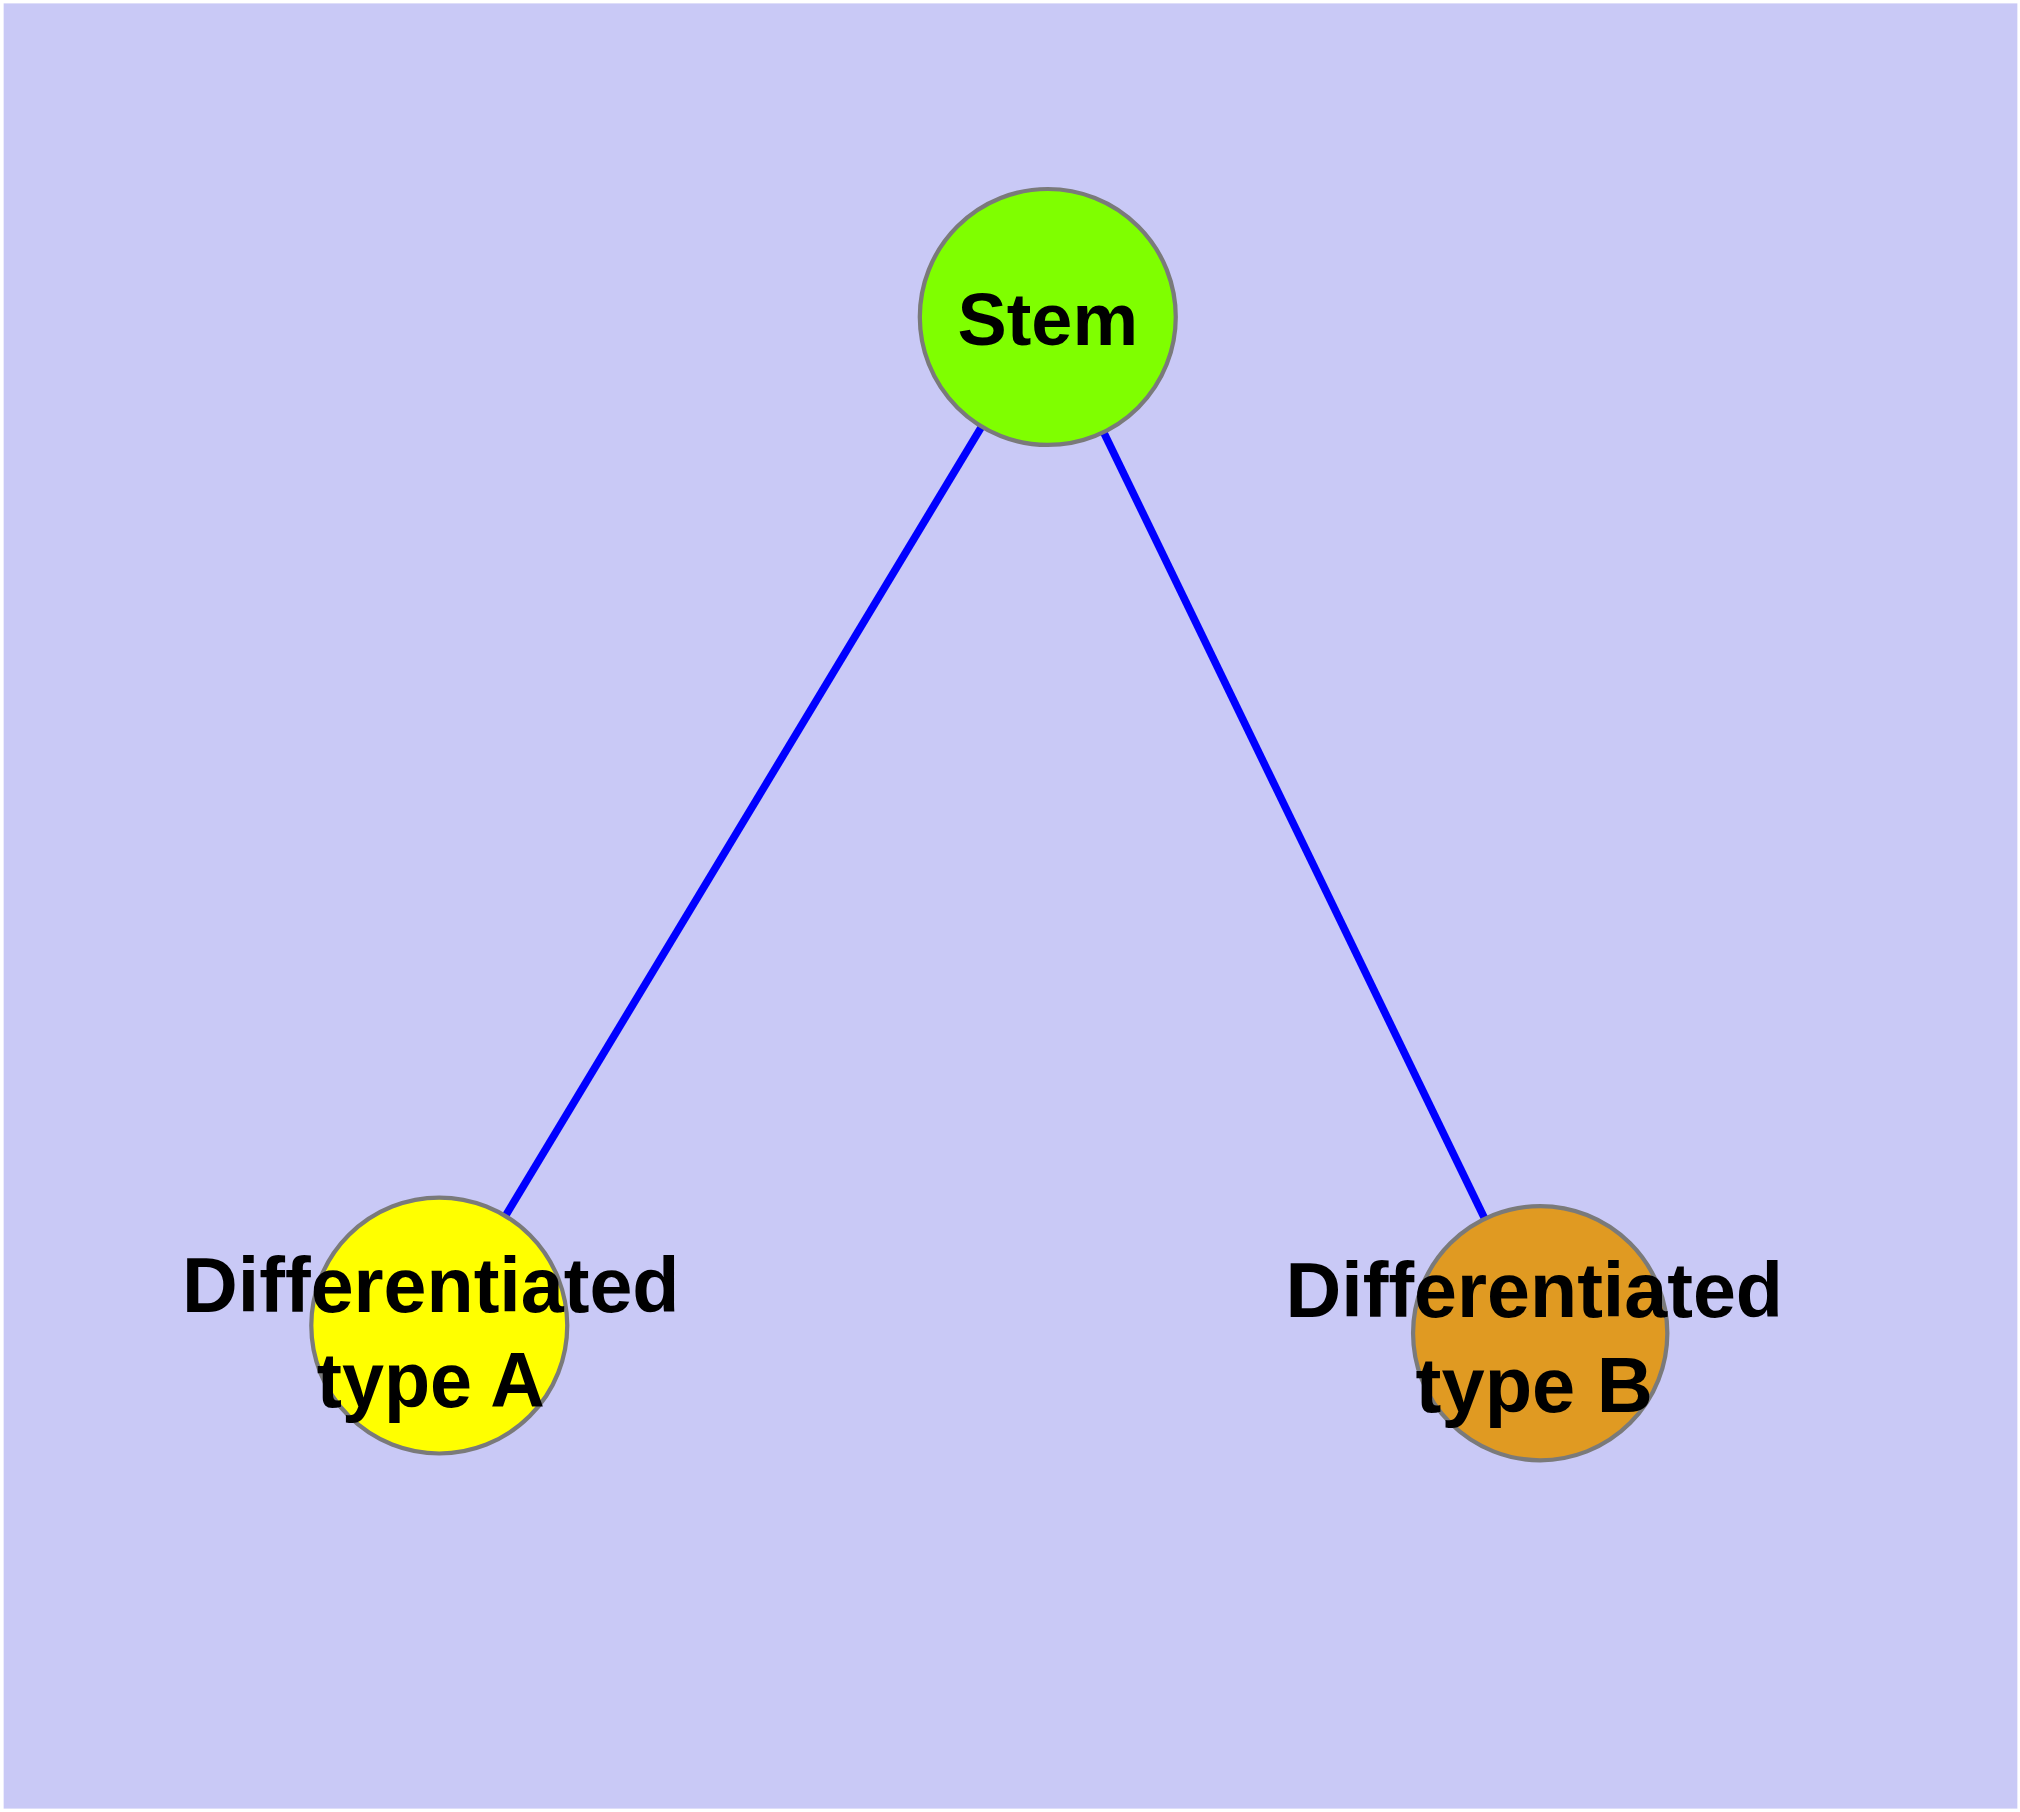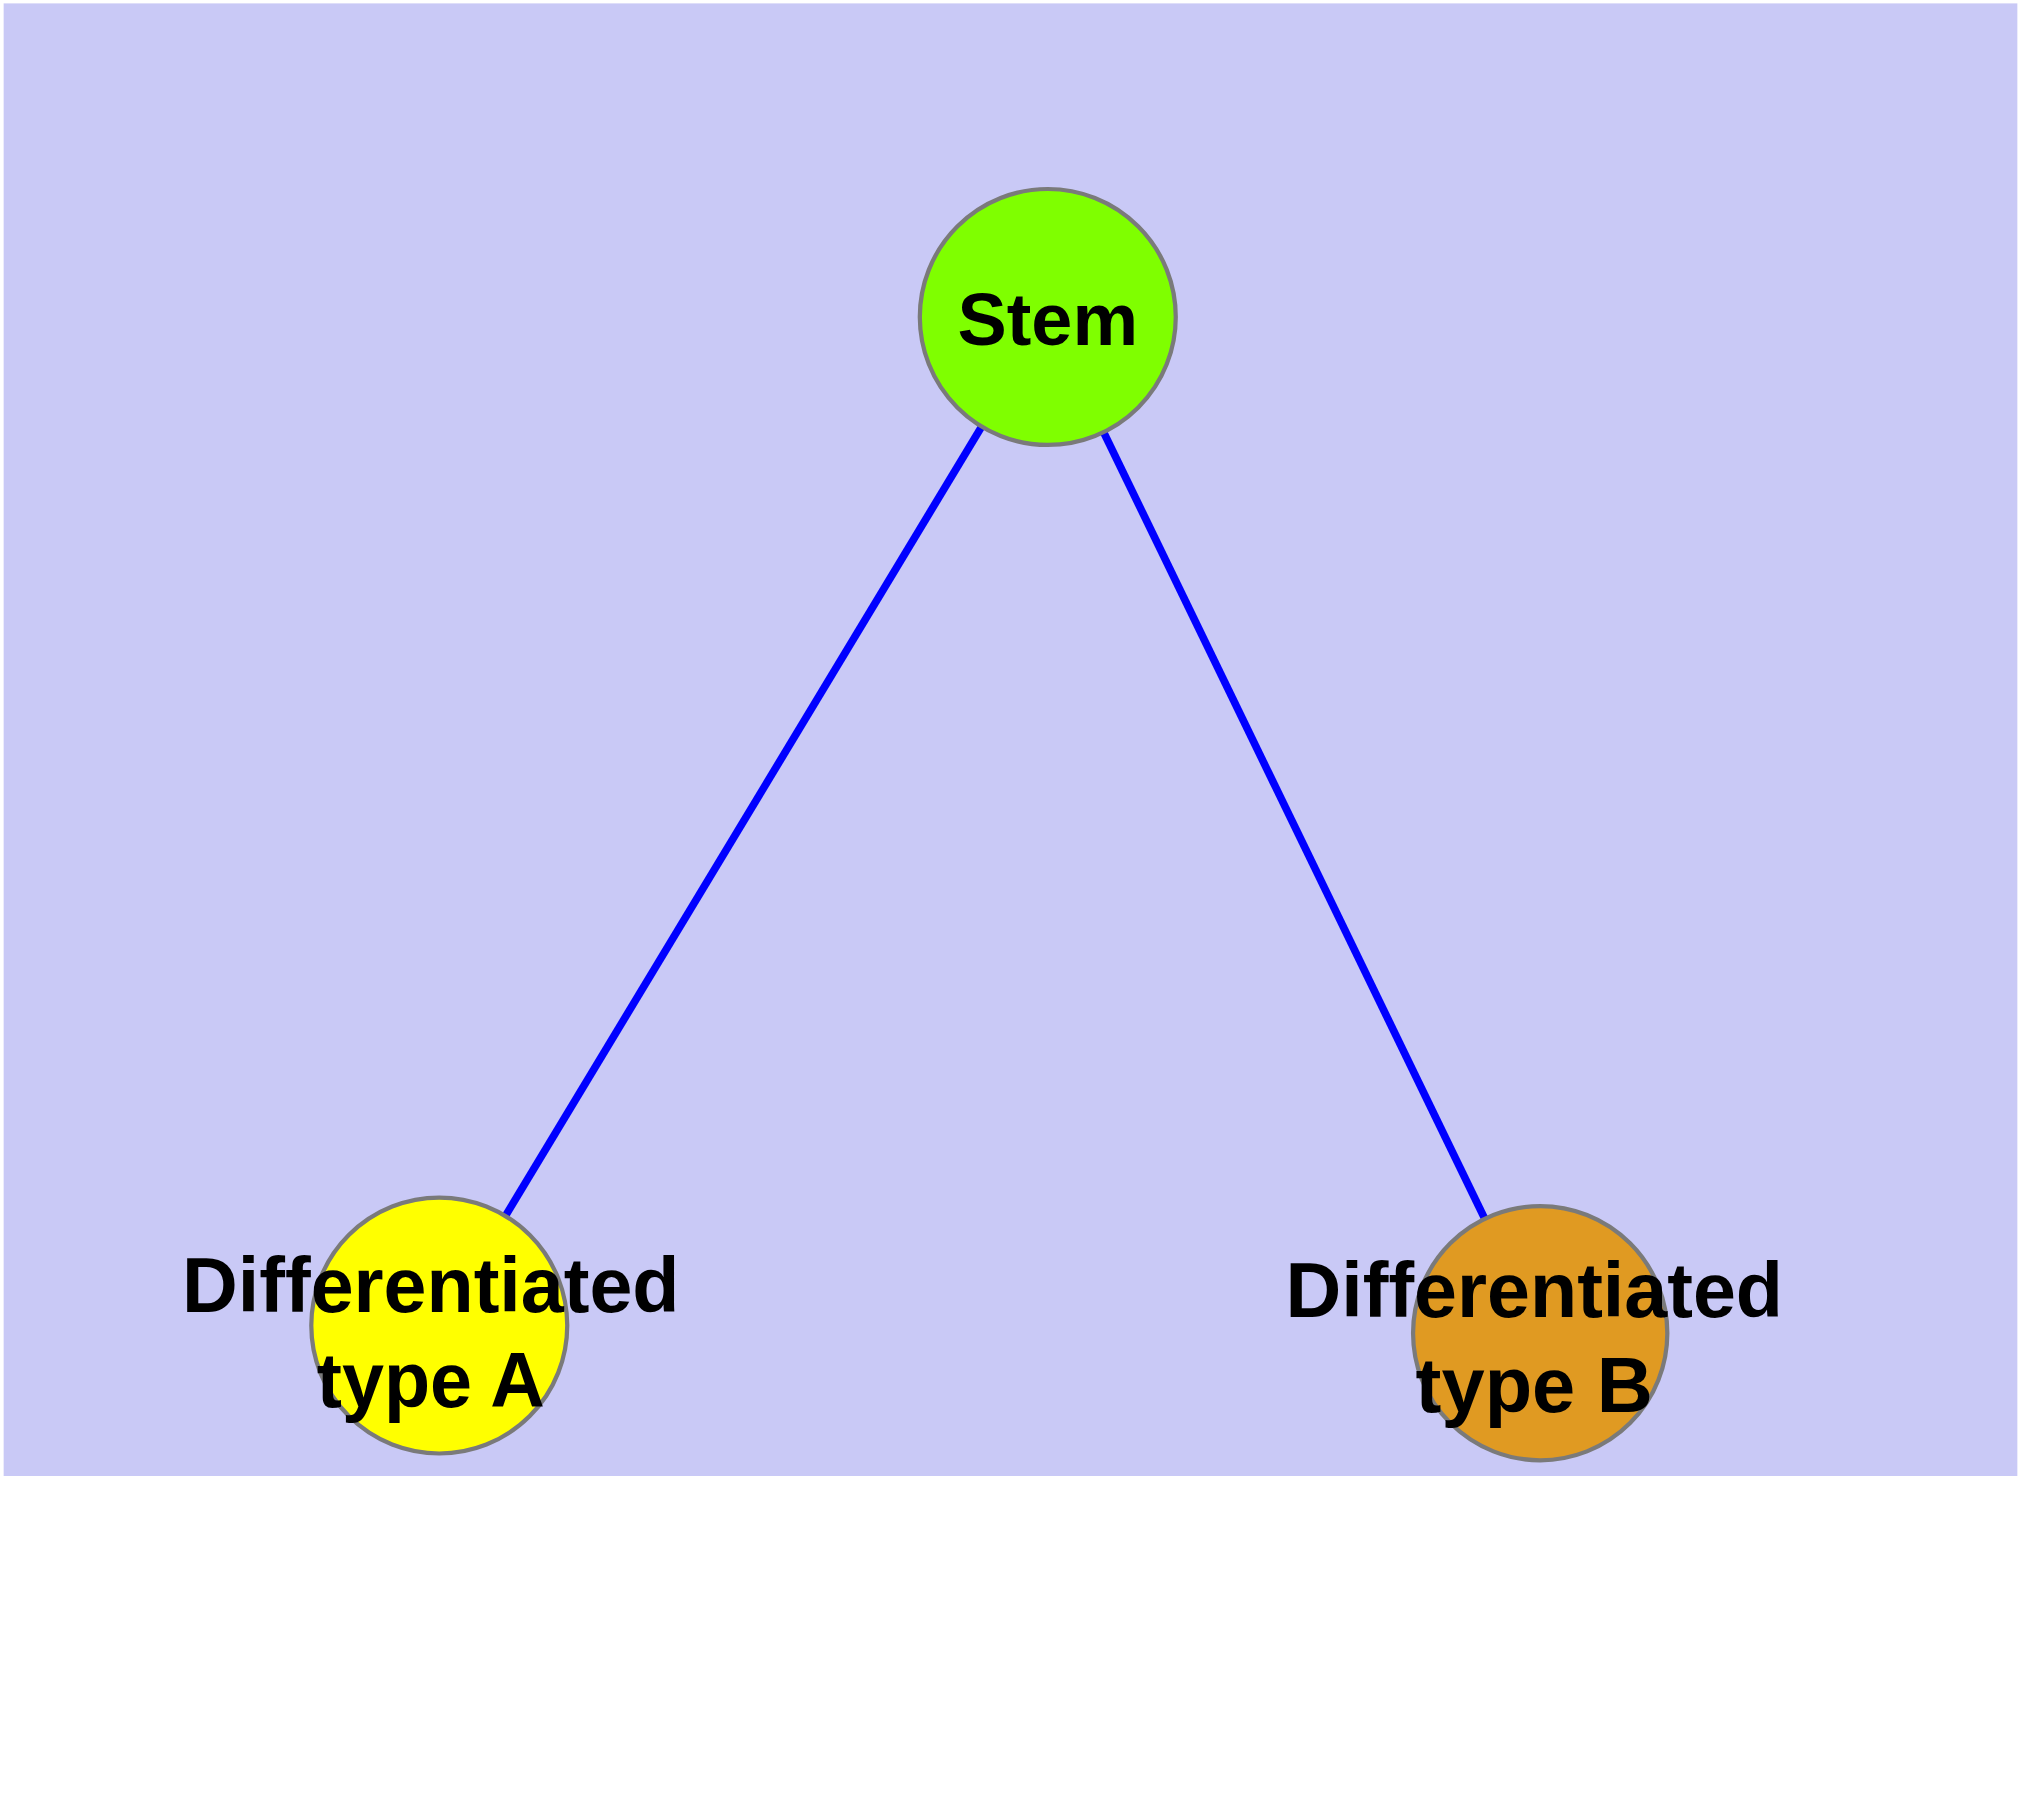--- a/index.html
+++ b/index.html
@@ -4,21 +4,21 @@
 <style>
   html, body {
     margin: 0;
     padding: 0;
     background: #ffffff;
     font-family: "Liberation Sans", sans-serif;
   }
   .canvas-wrap {
     position: relative;
     width: 2021px;
-    height: 1476px;
+    height: 1812px;
     background: #ffffff;
     overflow: hidden;
   }
   svg.graph {
     position: absolute;
     left: 0;
     top: 0;
     display: block;
   }
   text.node-label {

